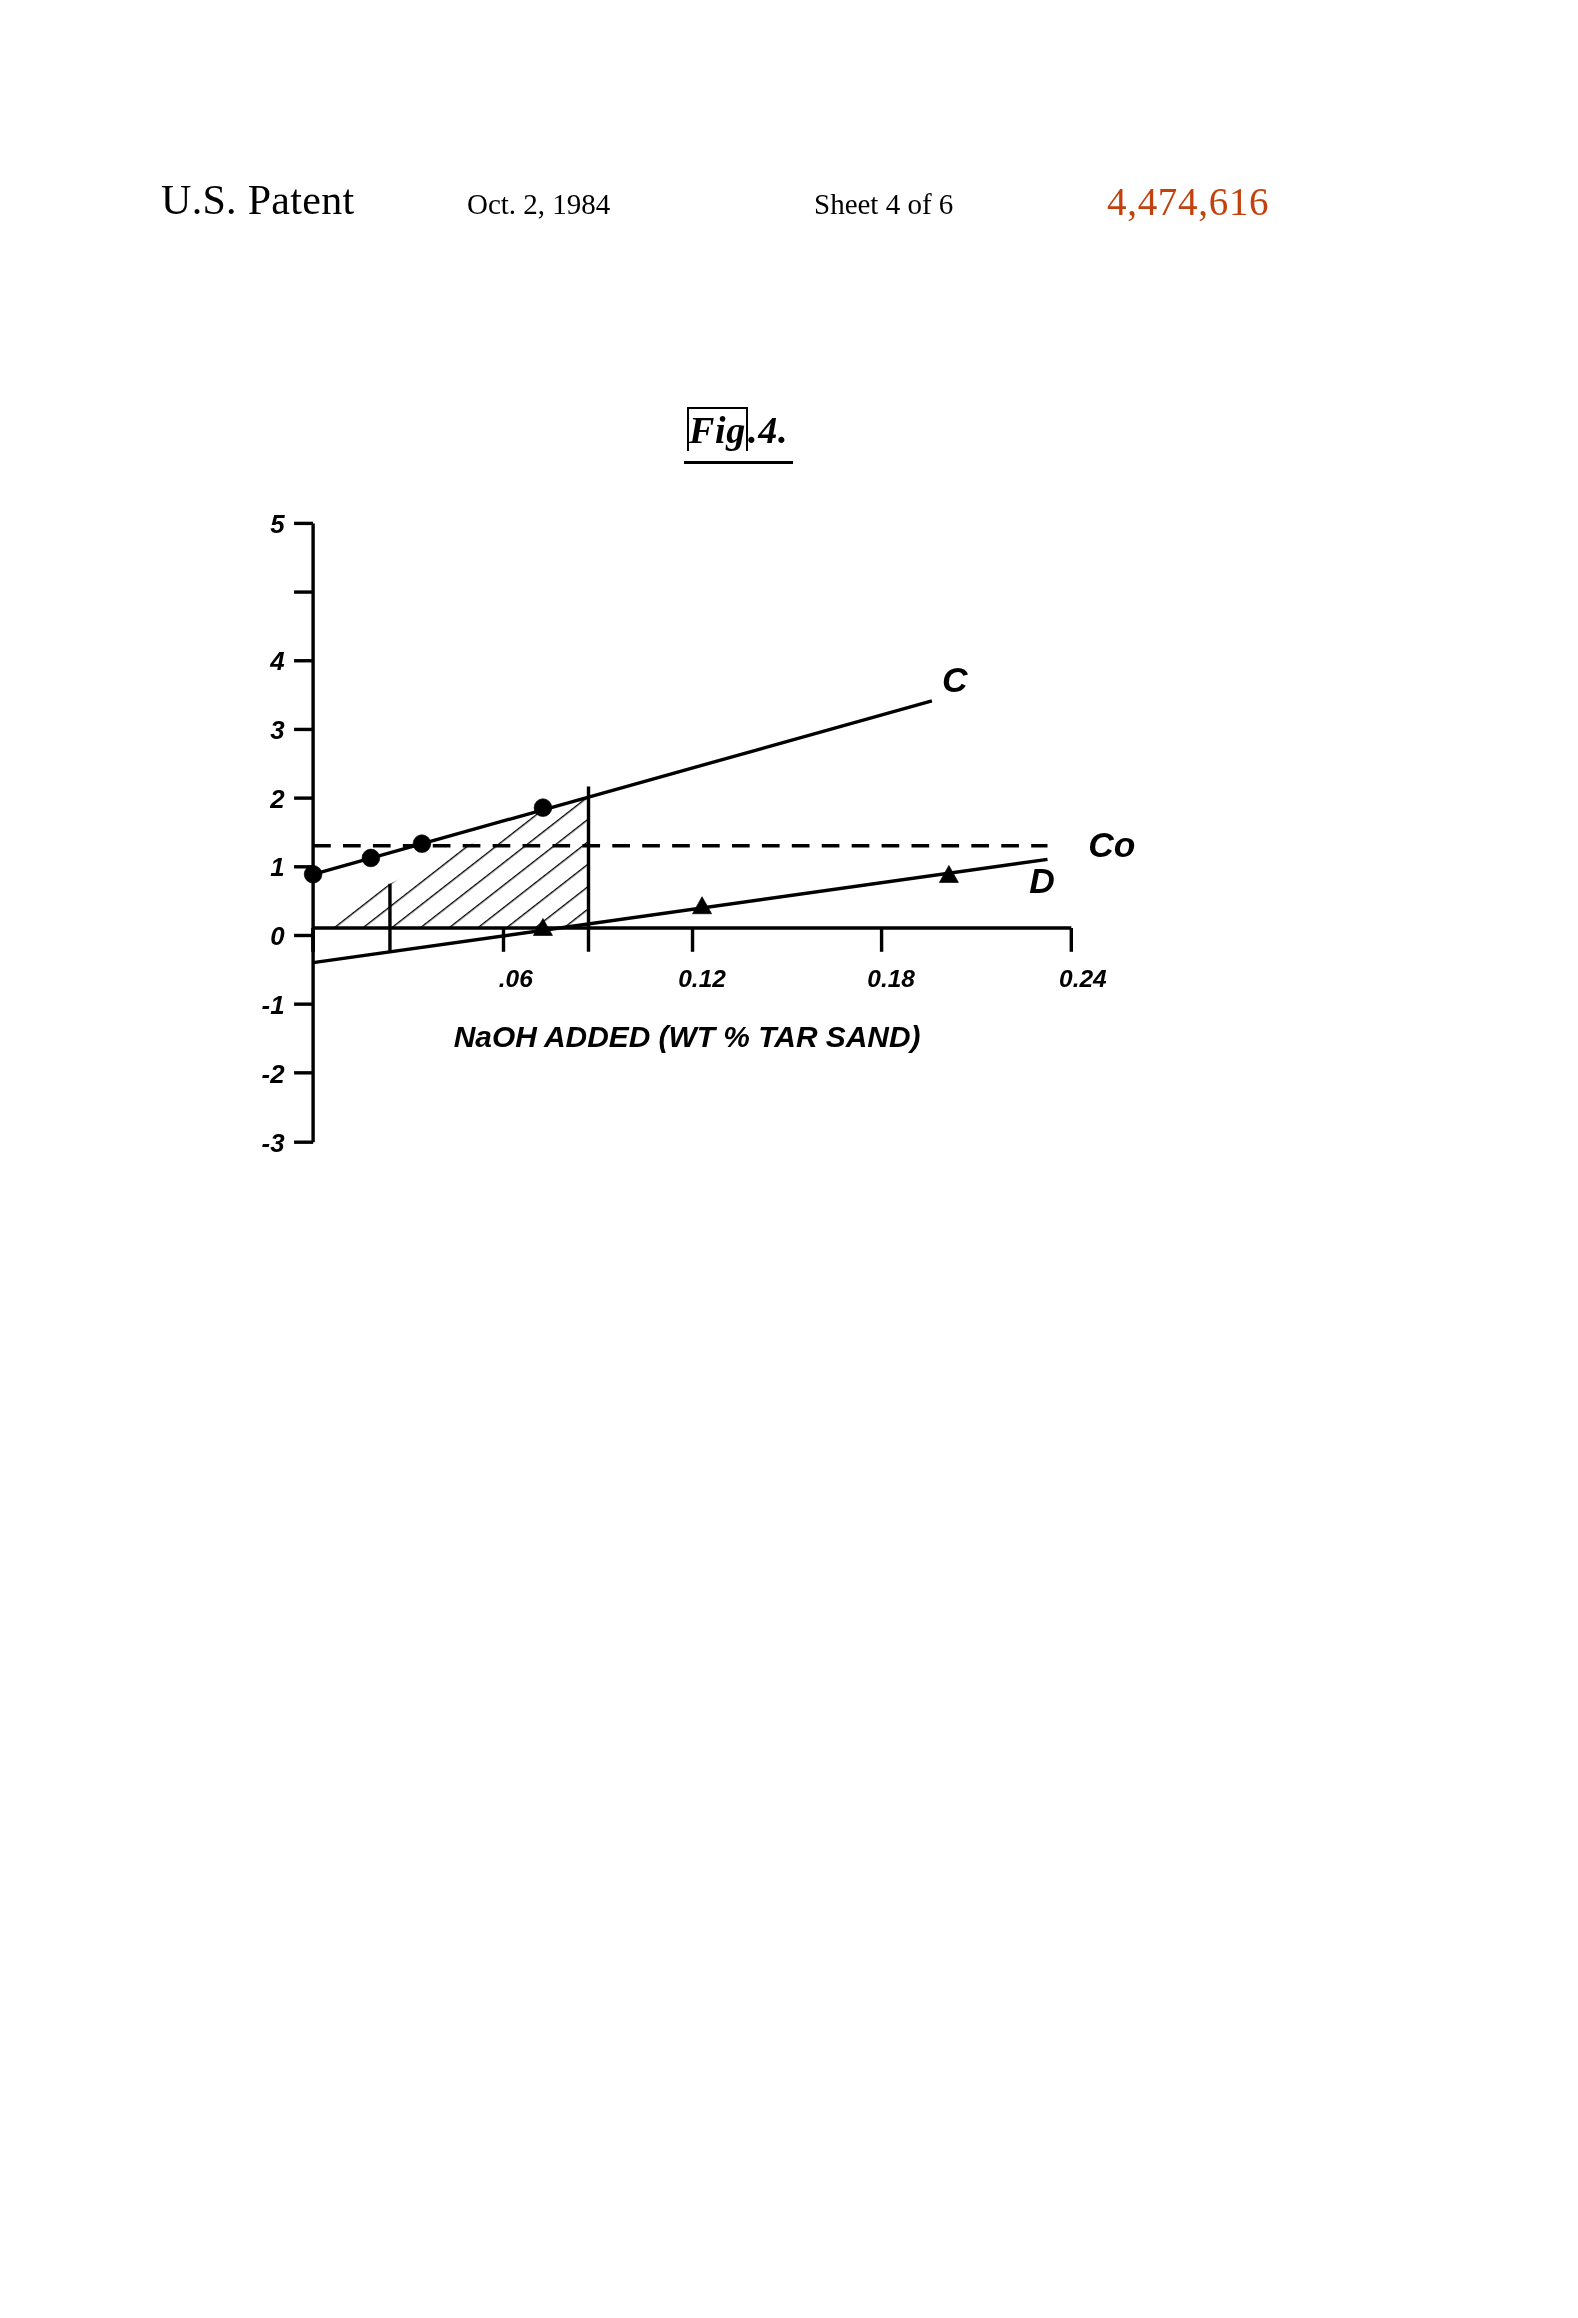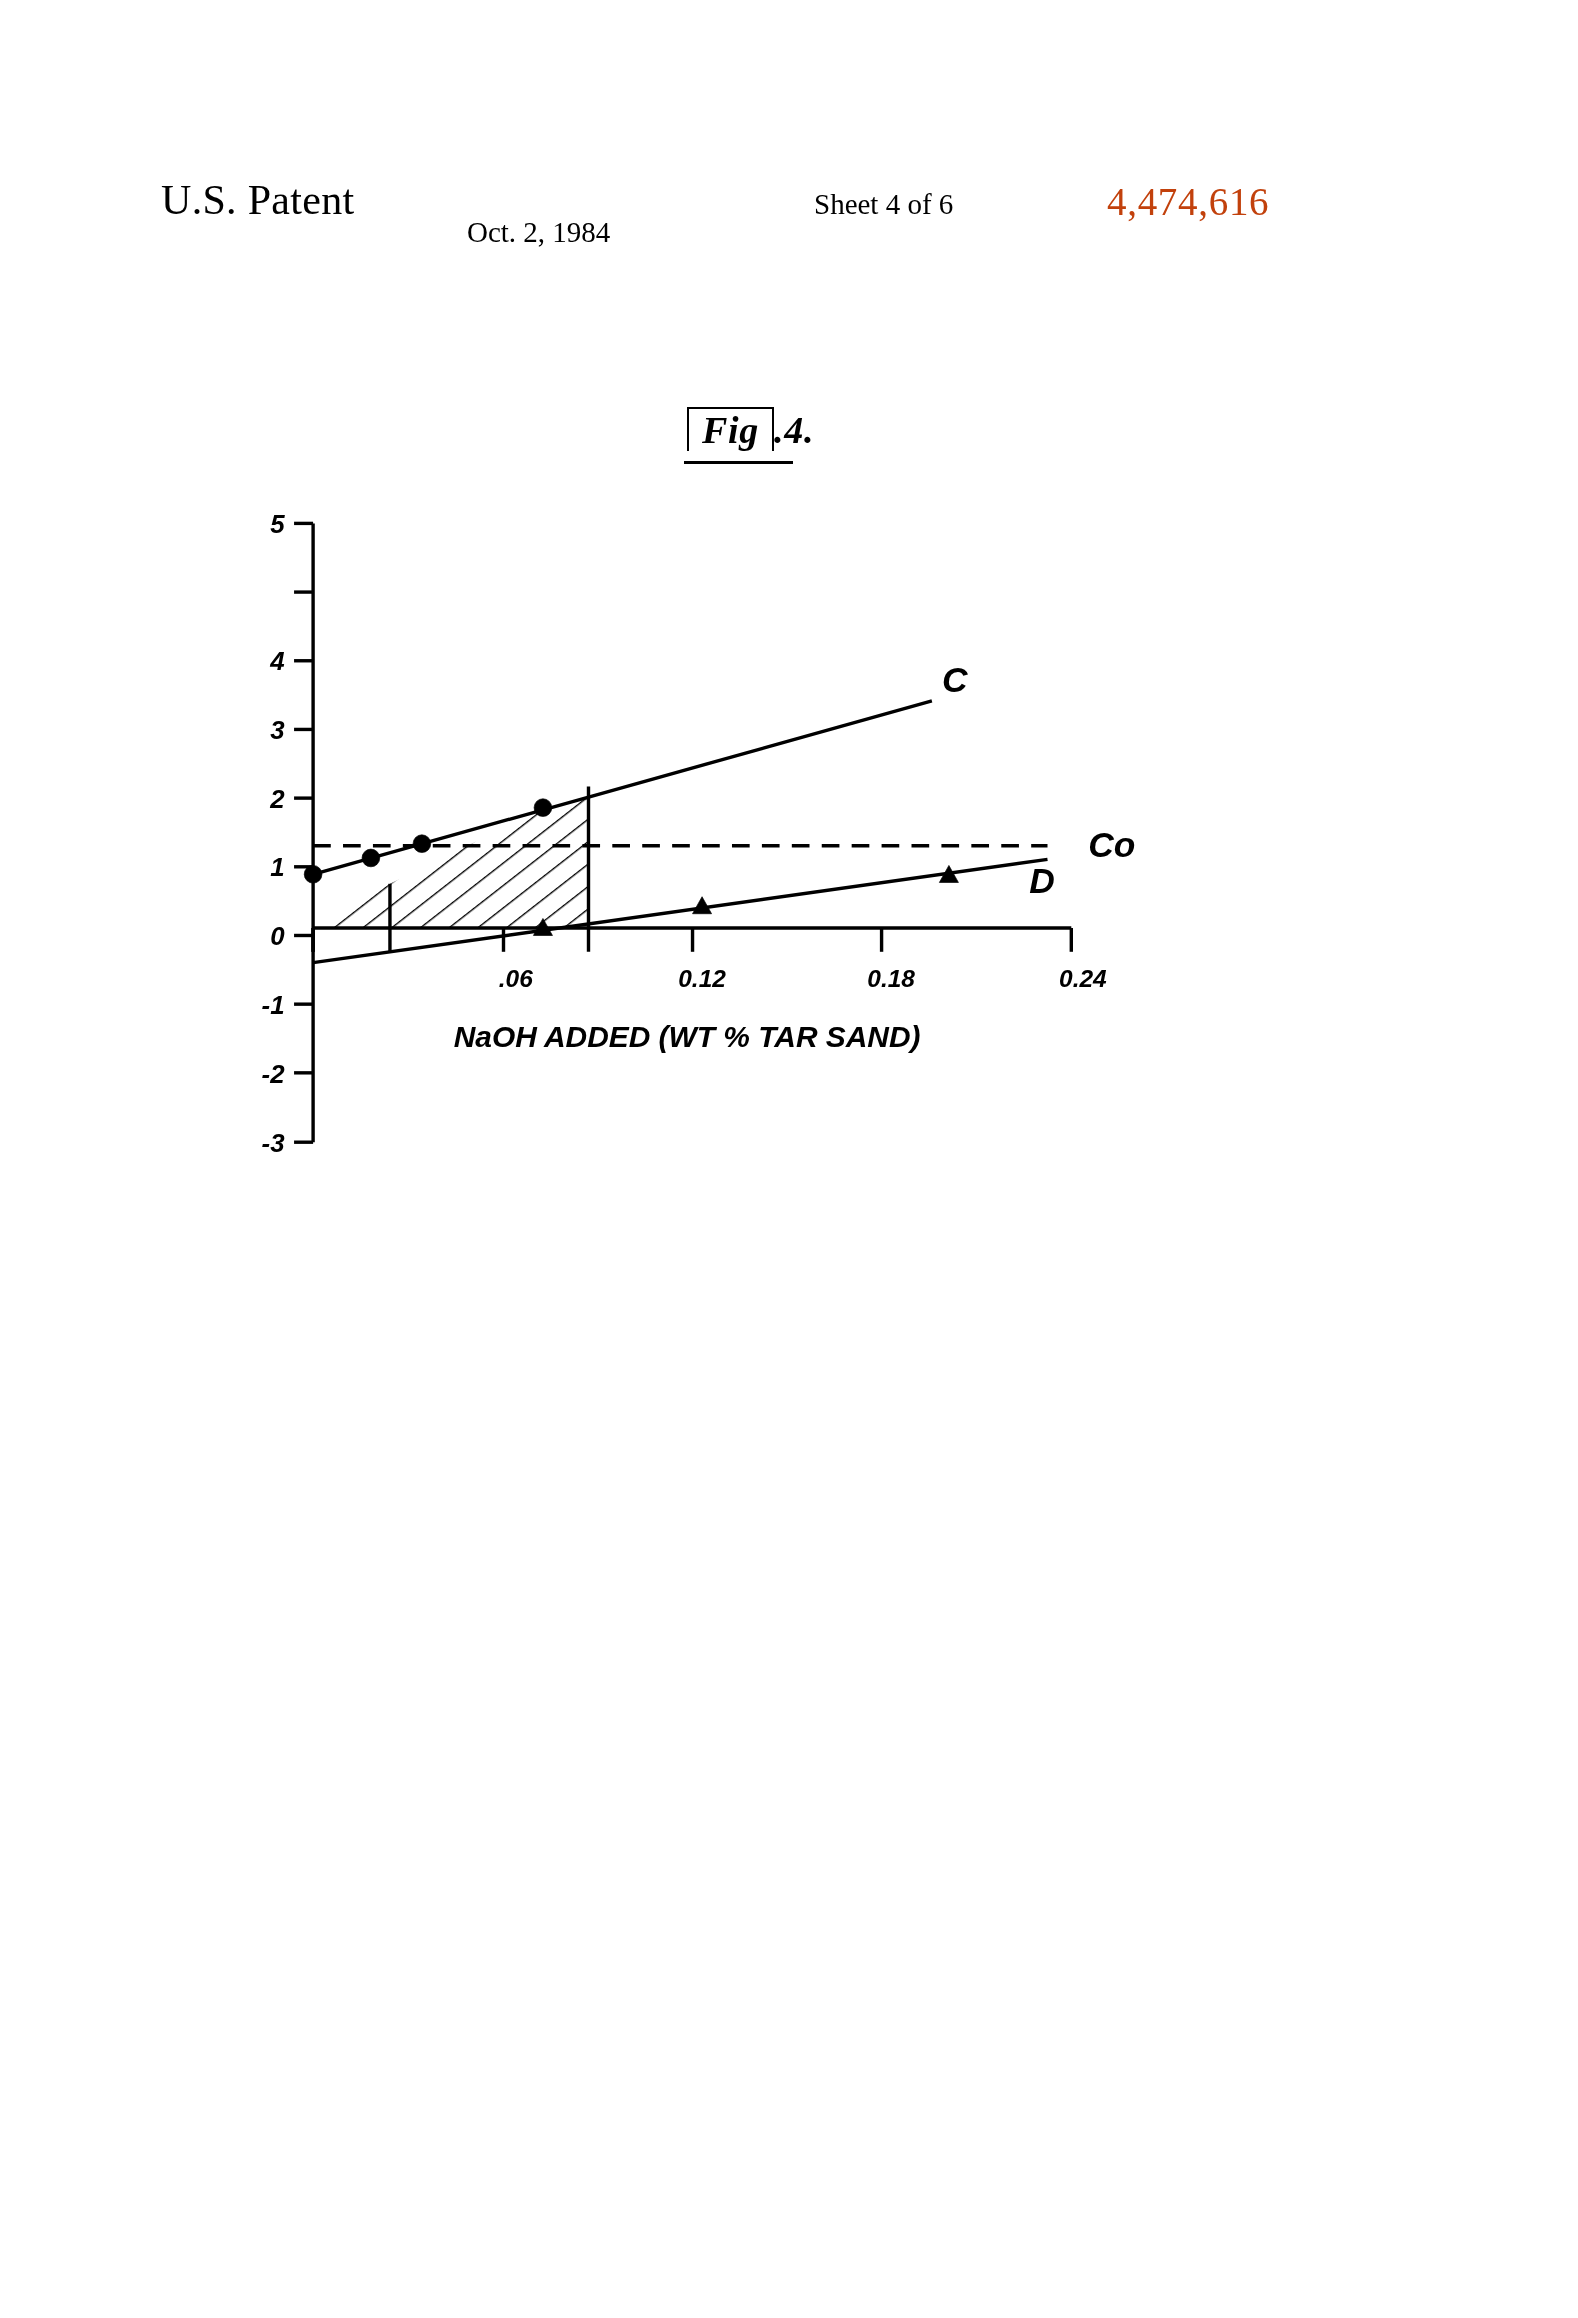--- a/index.html
+++ b/index.html
@@ -34,21 +34,20 @@
     white-space: nowrap;
   }
   .ph-date {
     position: absolute;
     left: 467px;
     top: 12.2px;
     font-family: "Liberation Serif", serif;
     font-size: 29px;
     color: #000;
     white-space: nowrap;
-    margin-top: 28px;
   }
   .ph-sheet {
     position: absolute;
     left: 789px;
     top: 12.2px;
     font-family: "Liberation Serif", serif;
     font-size: 29px;
     color: #000;
     white-space: nowrap;
     margin-left: 25px;
@@ -73,21 +72,21 @@
     font-family: "Liberation Serif", serif;
     font-style: italic;
     font-weight: 700;
     font-size: 38px;
     color: #000;
     letter-spacing: 0.7px;
   }
   .fig-caption .boxed {
     border: 2px solid #000;
     border-bottom: none;
-    padding: 0 13px;
+    padding: 0 0;
   }
   .fig-caption-underline {
     position: absolute;
     left: 684px;
     top: 461px;
     width: 109px;
     height: 2.7px;
     background: #000;
   }
 

